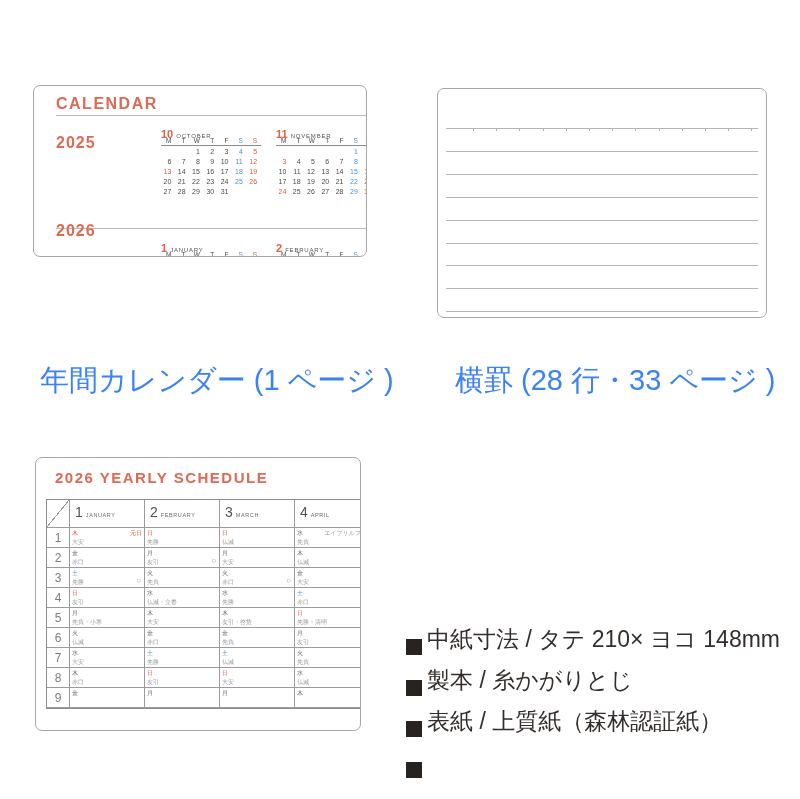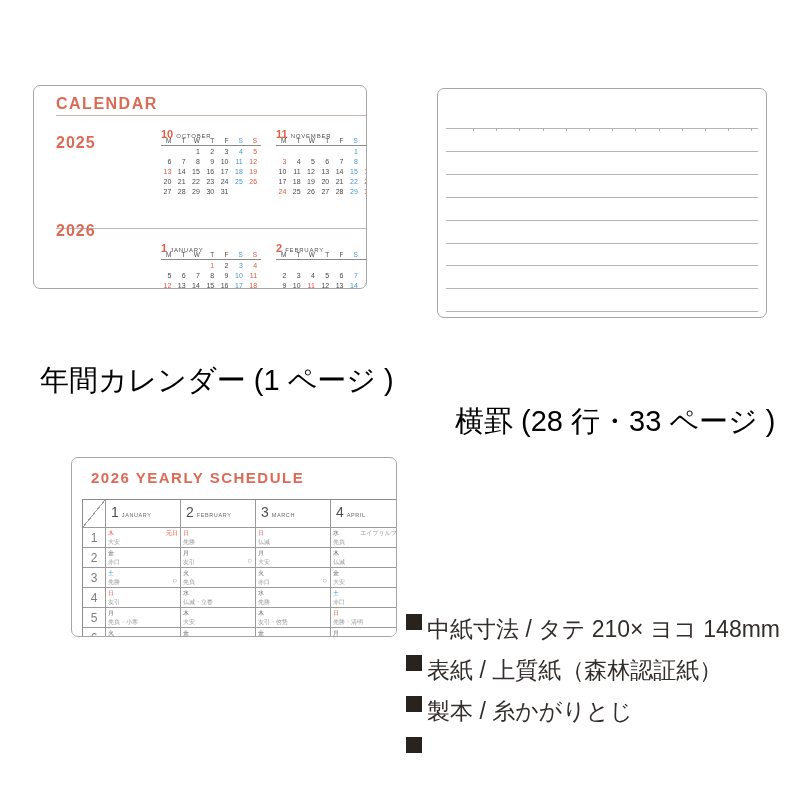--- a/index.html
+++ b/index.html
@@ -2,23 +2,23 @@
 <html><head>
 <meta charset="utf-8">
 <style>
   html,body{margin:0;padding:0;background:#ffffff;}
   body{width:800px;height:799px;font-family:"Liberation Sans",sans-serif;}
   .stage{position:relative;width:800px;height:799px;background:#ffffff;overflow:hidden;}
 
   
   .page{position:absolute;background:#fff;border:1.5px solid #a6a6a6;border-radius:7px;
         overflow:hidden;box-sizing:border-box;}
-  .cal-page{left:33px;top:85px;width:334px;height:204px;}
+  .cal-page{left:33px;top:85px;width:334px;height:172px;}
   .lined-page{left:437px;top:88px;width:330px;height:230px;}
-  .sched-page{left:35px;top:457px;width:326px;height:180px;margin-left:36px;}
+  .sched-page{left:35px;top:457px;width:326px;height:274px;}
 
   
   .cal-title{position:absolute;left:22px;top:9px;font-size:16px;font-weight:bold;
              letter-spacing:1.5px;color:#dd6a55;}
   .cal-year{position:absolute;left:22px;font-size:16px;font-weight:bold;
             letter-spacing:1px;color:#dd6a55;}
   .y2025{top:48px;} .y2026{top:136px;}
   .cal-rule{position:absolute;left:22px;right:0;height:1px;background:#c4bab3;}
   .title-rule{top:29px;} .mid-rule{top:142px;}
 
@@ -51,26 +51,26 @@
   .sc-mnum{font-size:14px;color:#4f4f4f;margin-right:3px;}
   .sc-mname{font-size:5.5px;color:#6a6a6a;letter-spacing:.6px;}
   .sc-rn{font-size:12px;color:#7d7d7d;text-align:center;line-height:20px;}
   .sc-dow{position:absolute;left:2px;top:2px;font-size:6px;color:#666;line-height:6px;}
   .sc-note{position:absolute;right:2px;top:2px;font-size:6px;line-height:6px;}
   .sc-rok{position:absolute;left:2px;bottom:2px;font-size:6px;color:#999;line-height:6px;white-space:nowrap;}
   .sc-moon{position:absolute;right:3px;bottom:2px;font-size:8px;color:#999;line-height:8px;}
   .t-red{color:#e4573f;} .t-gray{color:#9a9a9a;}
 
   
-  .caption{position:absolute;font-size:29px;color:#000000;line-height:1;white-space:nowrap;}
+  .caption{position:absolute;font-size:29px;color:#3b82f6;line-height:1;white-space:nowrap;}
   .cap1{left:40px;top:366px;}
-  .cap2{left:455px;top:366px;margin-top:41px;}
+  .cap2{left:455px;top:366px;}
   .cap3{left:52px;top:722px;}
   .specs{position:absolute;left:406px;top:614px;margin:0;padding:0;list-style:none;}
-  .specs li{display:flex;align-items:flex-start;height:41px;font-size:23px;
+  .specs li{display:flex;align-items:flex-end;height:41px;font-size:23px;
             color:#332e2b;white-space:nowrap;}
   .sq{width:16px;height:16px;background:#292320;margin-right:5px;flex:none;}
 </style>
 </head>
 <body>
 
 <div class="stage">
 
   <section class="page cal-page">
     <div class="cal-title">CALENDAR</div>
@@ -474,23 +474,23 @@
   </section>
 
 
   <ul class="specs" id="specs">
       <li>
         <span class="sq"></span>
         <span class="spec-text">中紙寸法 / タテ 210× ヨコ 148mm</span>
       </li>
       <li>
         <span class="sq"></span>
-        <span class="spec-text">表紙 / 上質紙（森林認証紙）</span>
+        <span class="spec-text">製本 / 糸かがりとじ</span>
       </li>
       <li>
         <span class="sq"></span>
-        <span class="spec-text">製本 / 糸かがりとじ</span>
+        <span class="spec-text">表紙 / 上質紙（森林認証紙）</span>
       </li>
       <li>
         <span class="sq"></span>
       </li>
     </ul>
 </div>
 
 </body></html>

